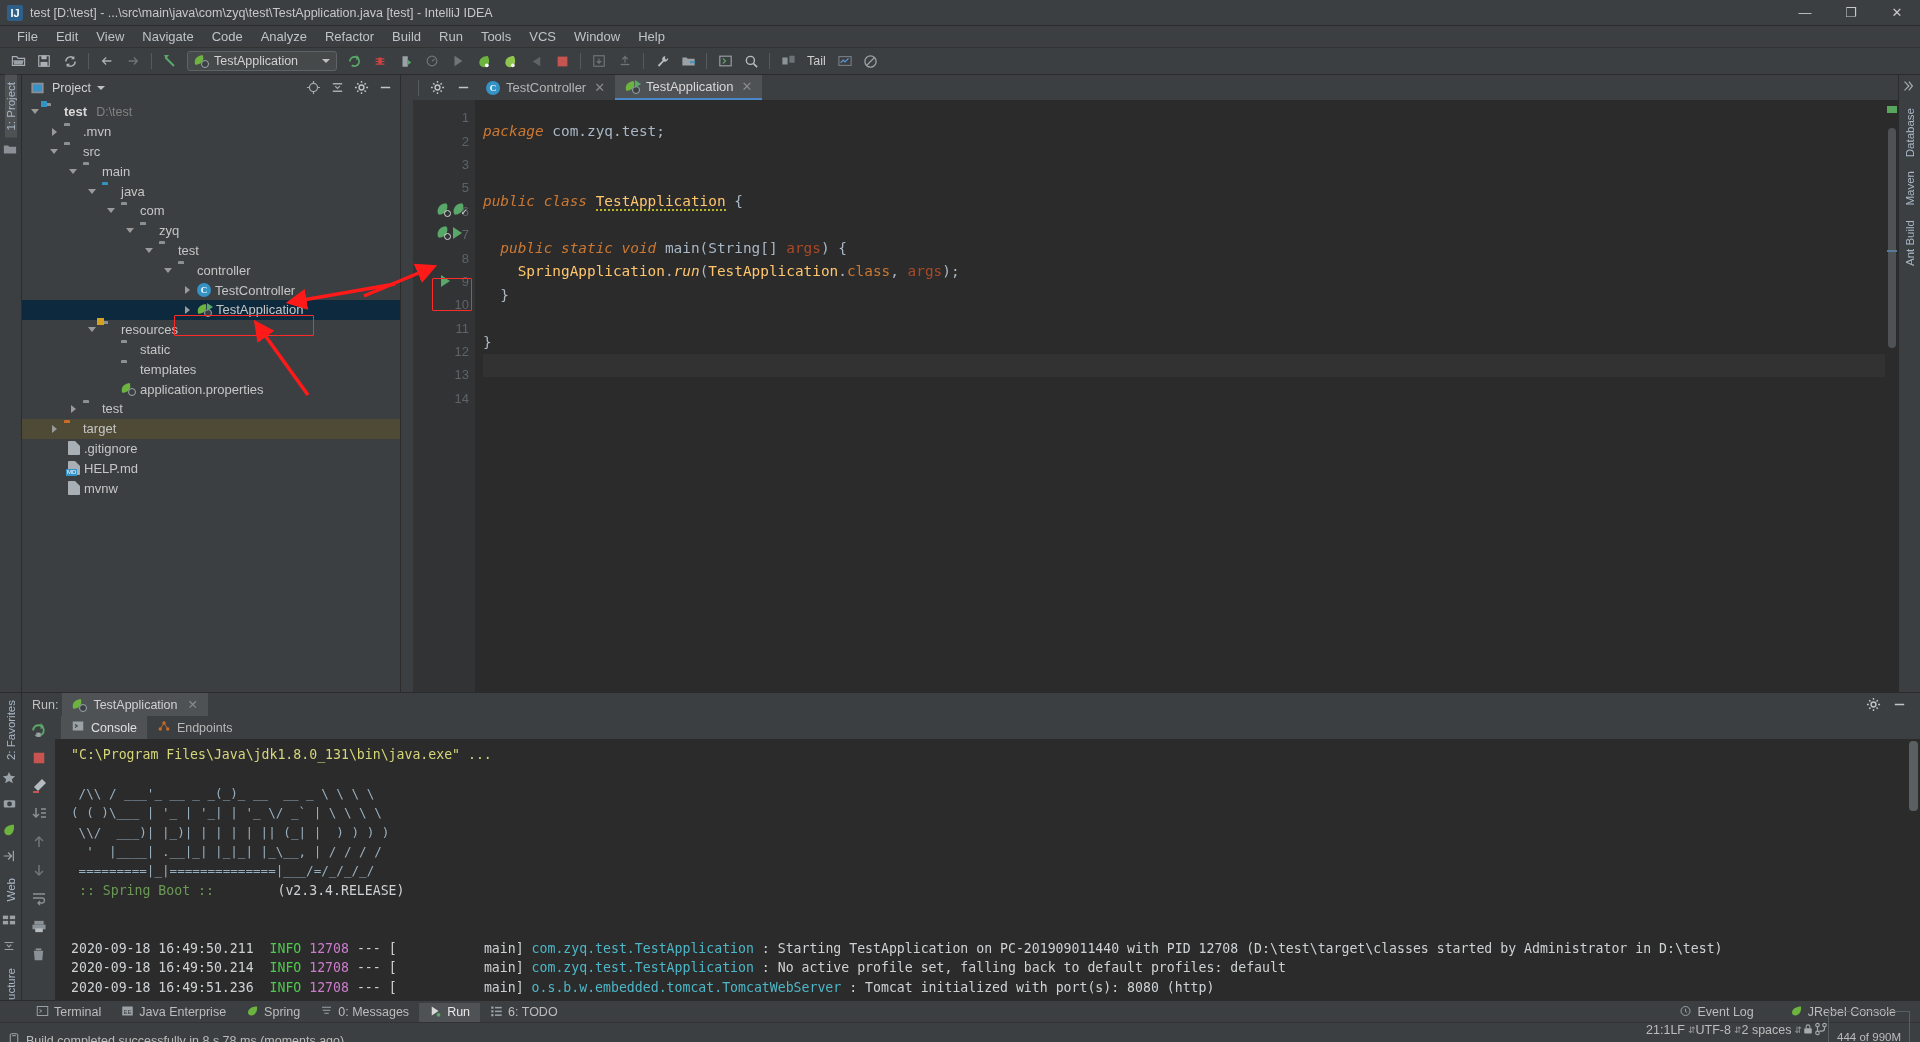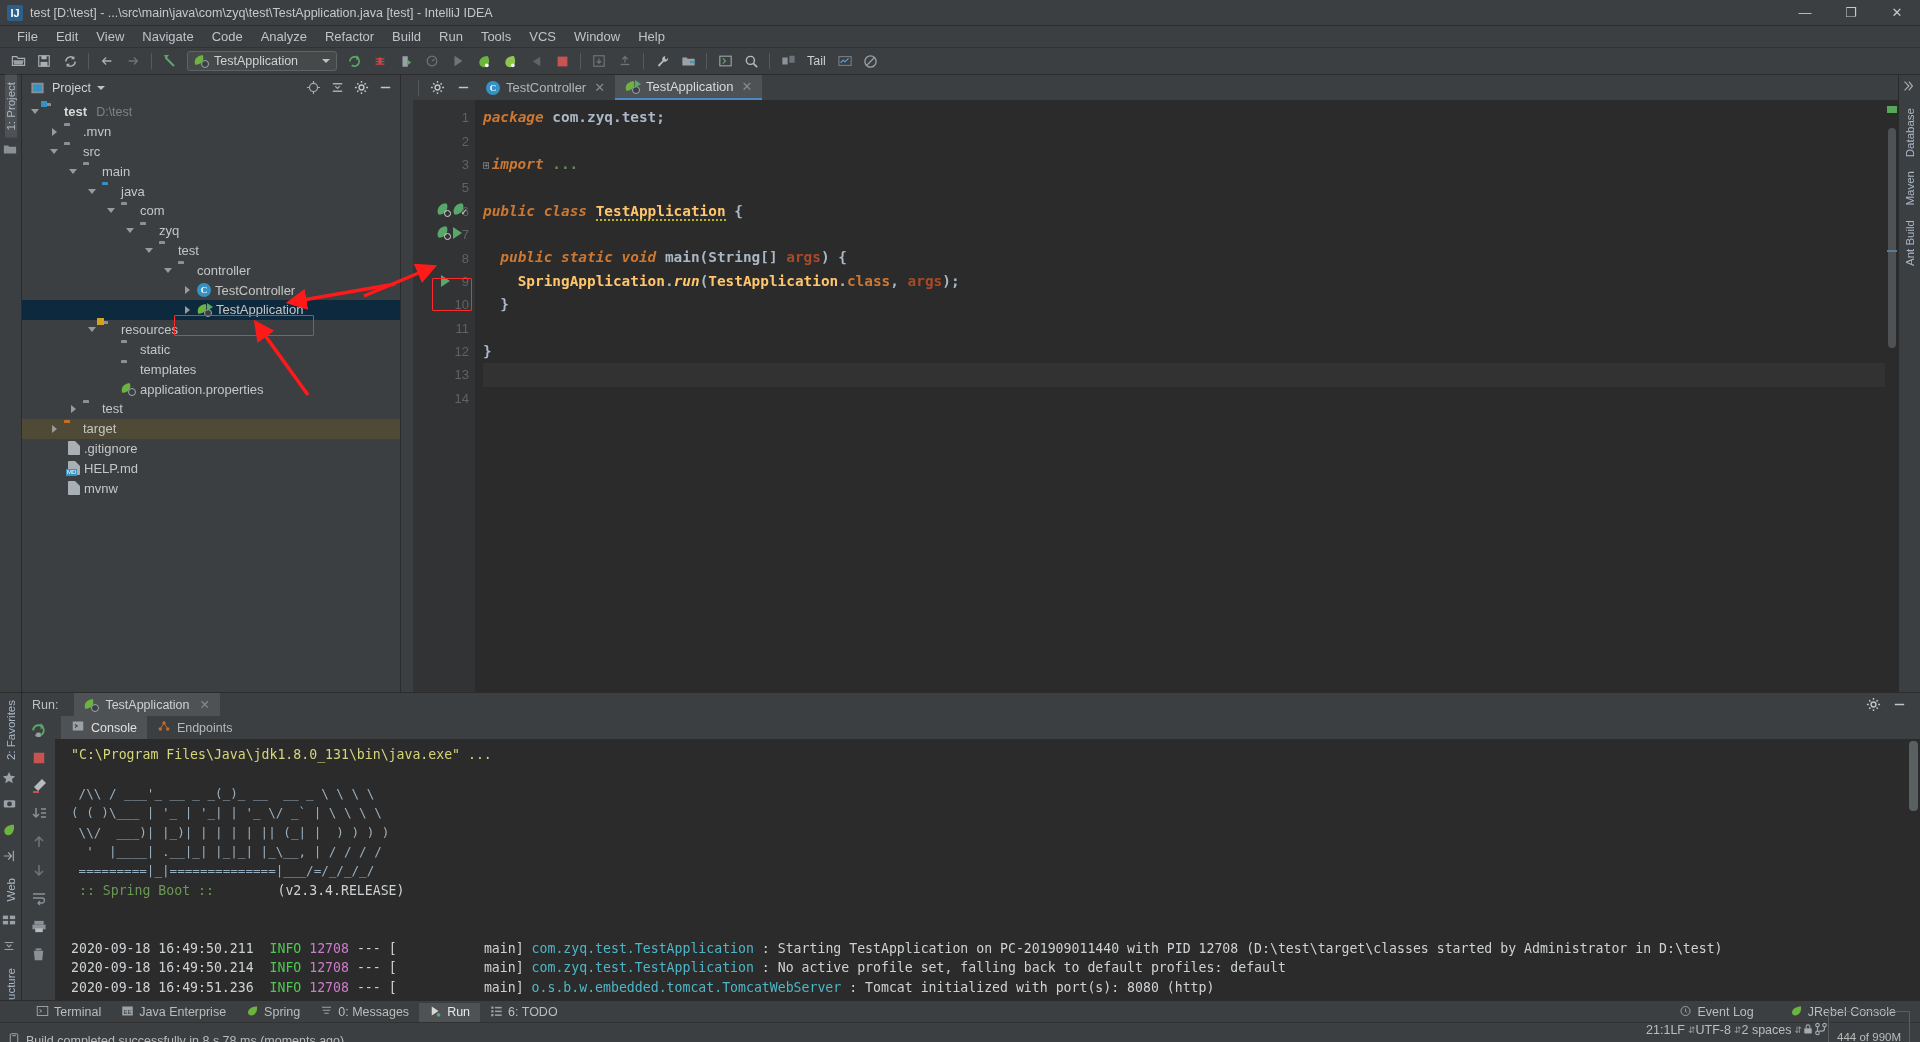--- a/index.html
+++ b/index.html
@@ -194,21 +194,21 @@
     border-radius:11px 3px 11px 3px;transform:rotate(-12deg);
   }
   .bean-ico .mk{
     position:absolute;right:0px;bottom:0px;width:7px;height:7px;border-radius:50%;
     border:1.5px solid #d6d6d6;background:transparent;
   }
   .bean-ico .mk2{
     position:absolute;right:-1px;bottom:0px;color:#d8d8d8;font-size:9px;line-height:9px;
   }
   #code{
-    flex:1;padding:6px 0 0 8px;position:relative;overflow:hidden;font-weight:bold;
+    flex:1;padding:20px 0 0 8px;position:relative;overflow:hidden;
   }
   .cl{ height:23.4px;line-height:23.4px;font-size:14.4px;white-space:pre; }
   .cl.hl{ background:#323232; }
   .kw{ color:#cc7832;font-style:italic; }
   .kw2{ color:#cc7832; }
   .ann{ color:#bbb529; }
   .str{ color:#6a8759; }
   .cls-name{ color:#ffc66d; }
   .meth{ color:#ffc66d;font-style:italic; }
   .plain{ color:#a9b7c6; }
@@ -218,21 +218,21 @@
   #code-scroll{
     position:absolute;right:0;top:0;width:13px;height:100%;background:#2b2b2b;
   }
   #code-scroll .thumb{ position:absolute;right:2px;top:28px;width:8px;height:220px;background:#4e5254;border-radius:4px; }
   #code-scroll .mark-green{ position:absolute;right:1px;top:6px;width:10px;height:7px;background:#58a65c; }
   #code-scroll .mark-line{ position:absolute;right:1px;top:150px;width:10px;height:2px;background:#5a7a9a; }
 
   
   #run-panel{ height:350px;background:#3c3f41;display:flex;flex-direction:column;flex:none;border-top:1px solid #2b2b2b; }
   #run-head{ height:23px;display:flex;align-items:center;flex:none;background:#3c3f41; }
-  #run-head .rl{ font-size:12.5px;color:#c0c0c0;padding:0 16px 0 36px; }
+  #run-head .rl{ font-size:12.5px;color:#c0c0c0;padding:0 4px 0 36px; }
   .rtab{
     display:flex;align-items:center;gap:6px;padding:0 10px;height:23px;font-size:12.5px;
     color:#d0d0d0;background:#4e5254;
   }
   .rtab .tclose{ color:#8a8a8a;margin-left:4px; }
   #run-body{ flex:1;display:flex;min-height:0; }
   #run-tools{ width:33px;background:#3c3f41;flex:none;display:flex;flex-direction:column;align-items:center;padding-top:3px;gap:6px; }
   .rtool{ width:22px;height:22px;display:flex;align-items:center;justify-content:center;flex:none; }
   #console-col{ flex:1;display:flex;flex-direction:column;min-width:0; }
   #console-tabs{ height:23px;display:flex;align-items:stretch;flex:none;background:#3c3f41;padding-left:6px; }
@@ -726,21 +726,20 @@
         <div class="gln">12</div>
         <div class="gln">13</div>
         <div class="gln">14</div>
 
         <div class="sel-box" style="left:19px;top:178px;width:40px;height:33px;"></div>
       </div>
 
       <div id="code" class="mono">
         <div class="cl"><span class="kw">package</span><span class="plain"> com.zyq.test;</span></div>
         <div class="cl">&nbsp;</div>
-        <div class="cl"><span class="foldmark" style="position:relative;margin-right:2px">⊞</span><span class="kw">import</span><span class="plain"> </span><span class="str">...</span></div>
         <div class="cl">&nbsp;</div>
         <div class="cl"><span class="kw">public class </span><span class="cls-name wavy">TestApplication</span><span class="plain"> {</span></div>
         <div class="cl">&nbsp;</div>
         <div class="cl"><span class="plain">  </span><span class="kw">public static void </span><span class="plain">main(</span><span class="plain">String[] </span><span class="param">args</span><span class="plain">) {</span></div>
         <div class="cl"><span class="plain">    </span><span class="cls-name">SpringApplication</span><span class="plain">.</span><span class="meth">run</span><span class="plain">(</span><span class="cls-name">TestApplication</span><span class="plain">.</span><span class="kw2">class</span><span class="plain">, </span><span class="param">args</span><span class="plain">);</span></div>
         <div class="cl"><span class="plain">  }</span></div>
         <div class="cl">&nbsp;</div>
         <div class="cl"><span class="plain">}</span></div>
         <div class="cl hl">&nbsp;</div>
       </div>

